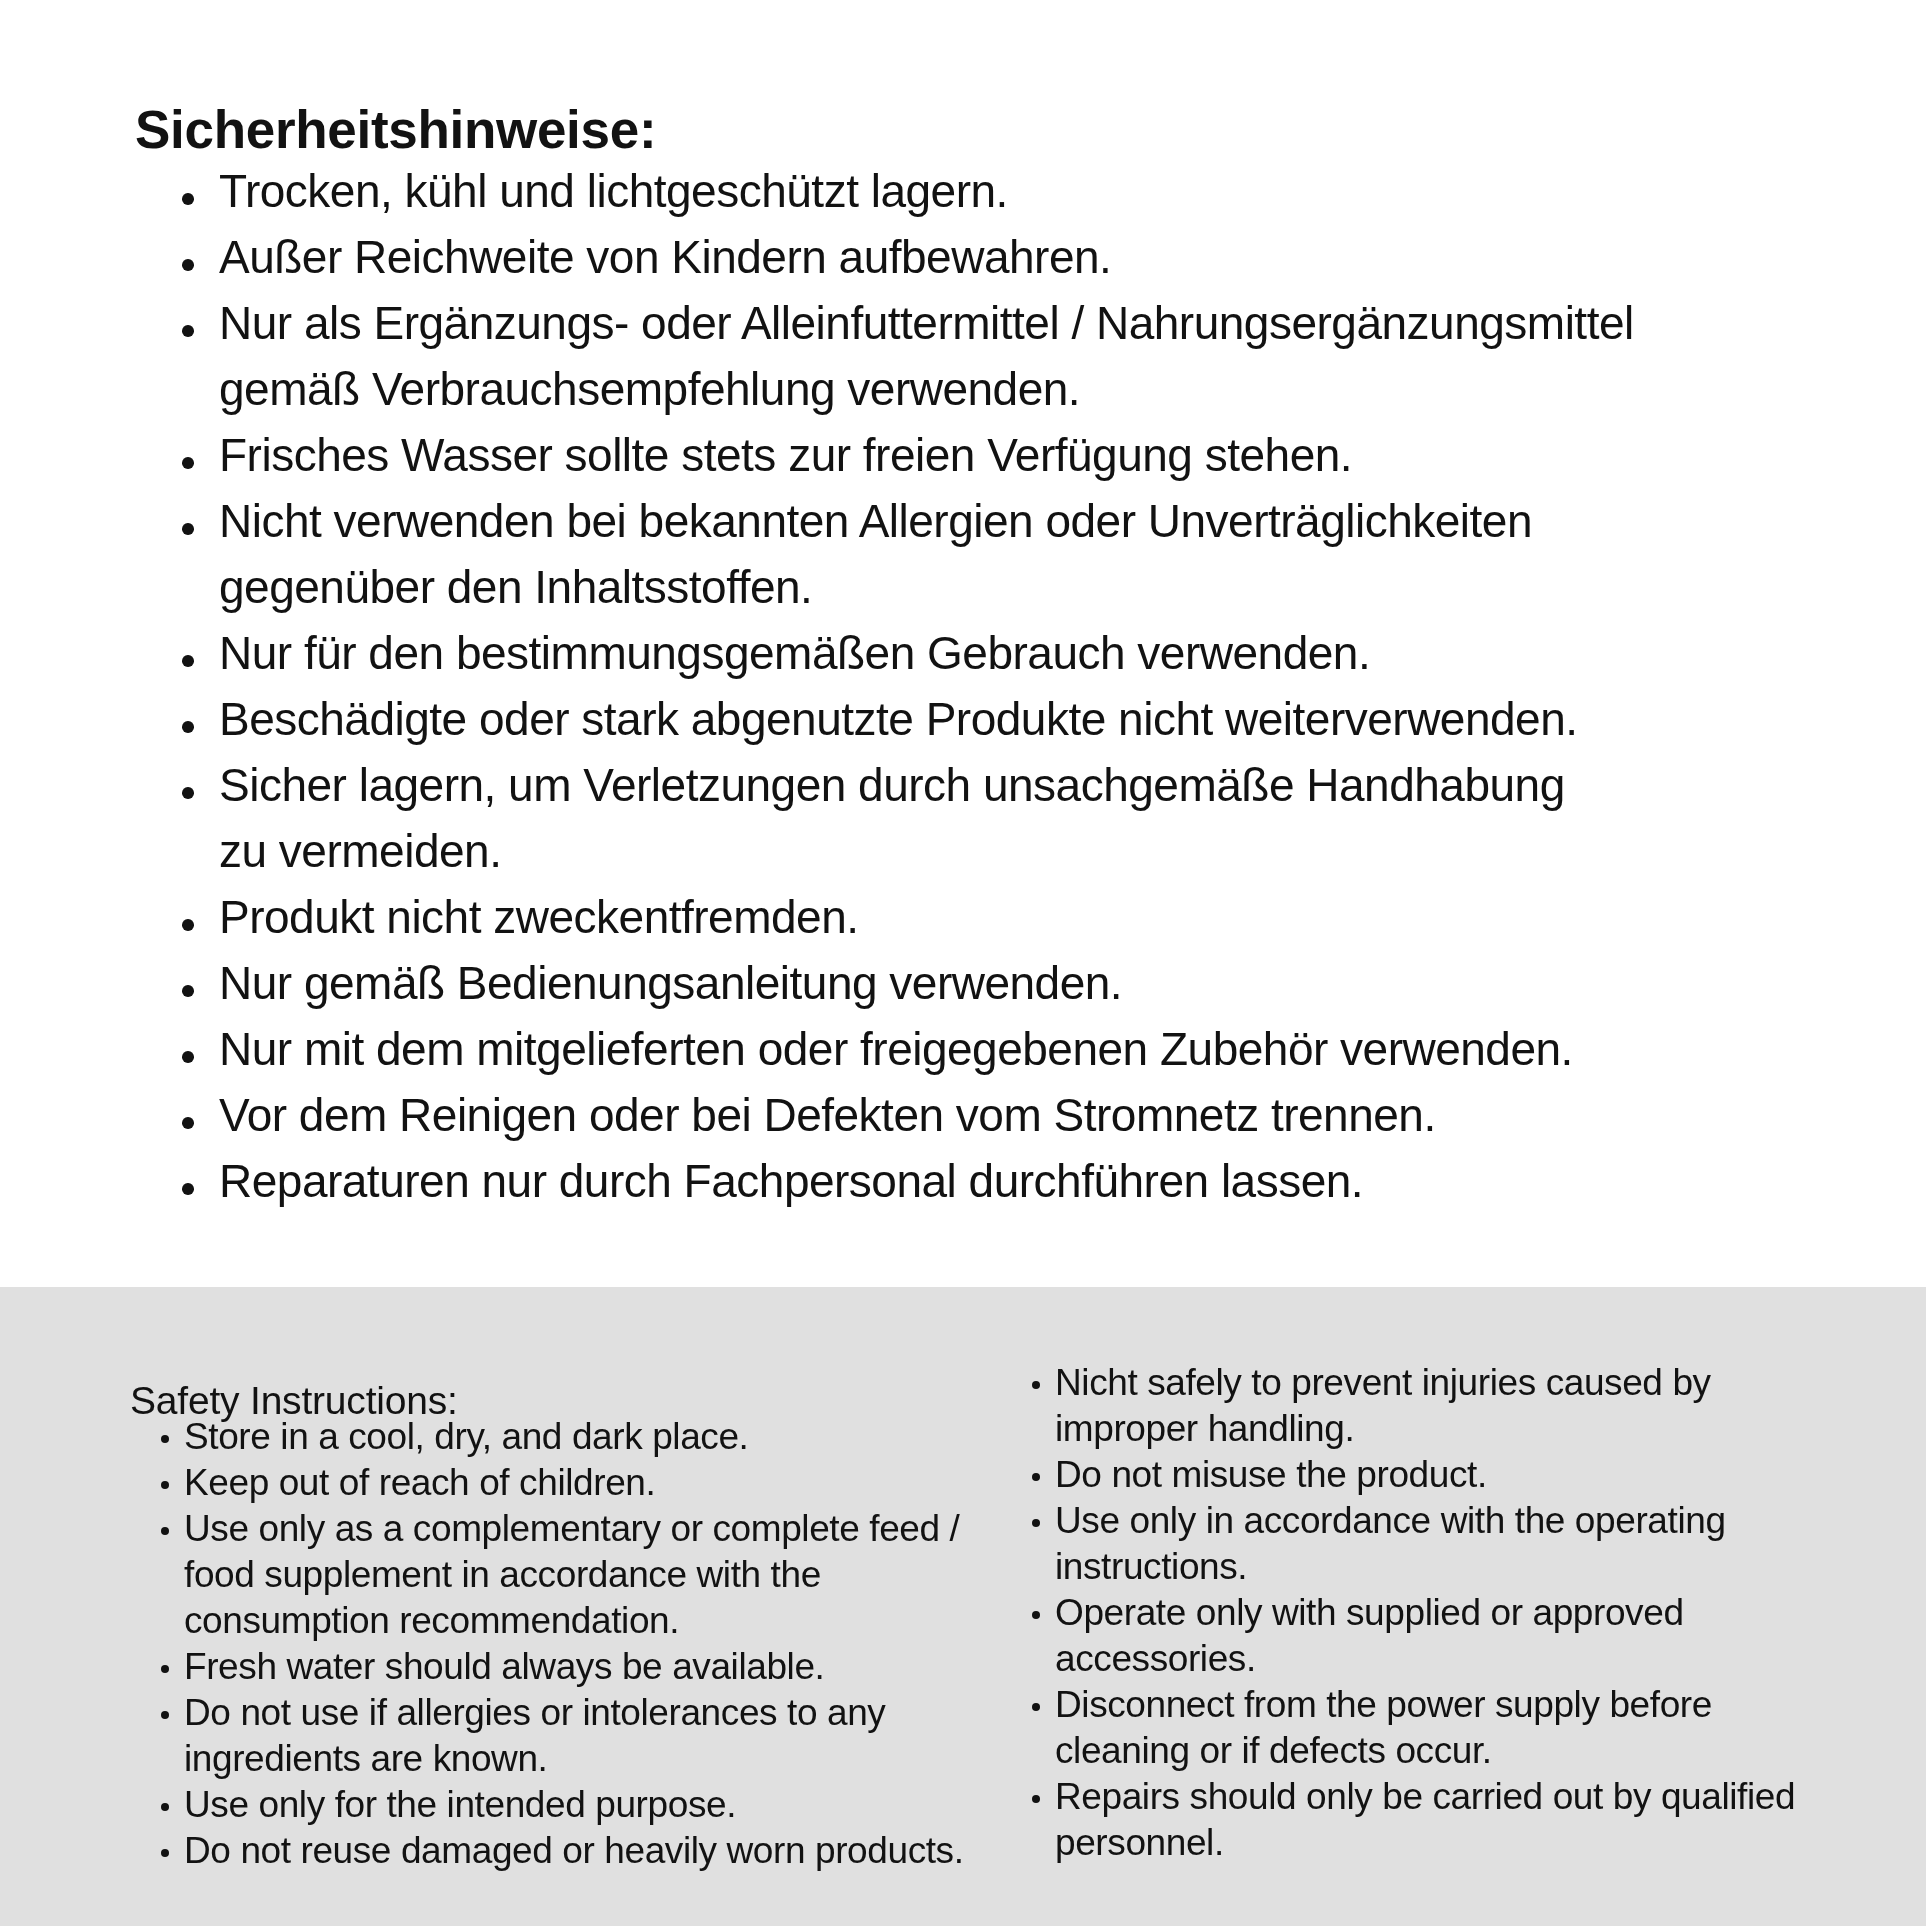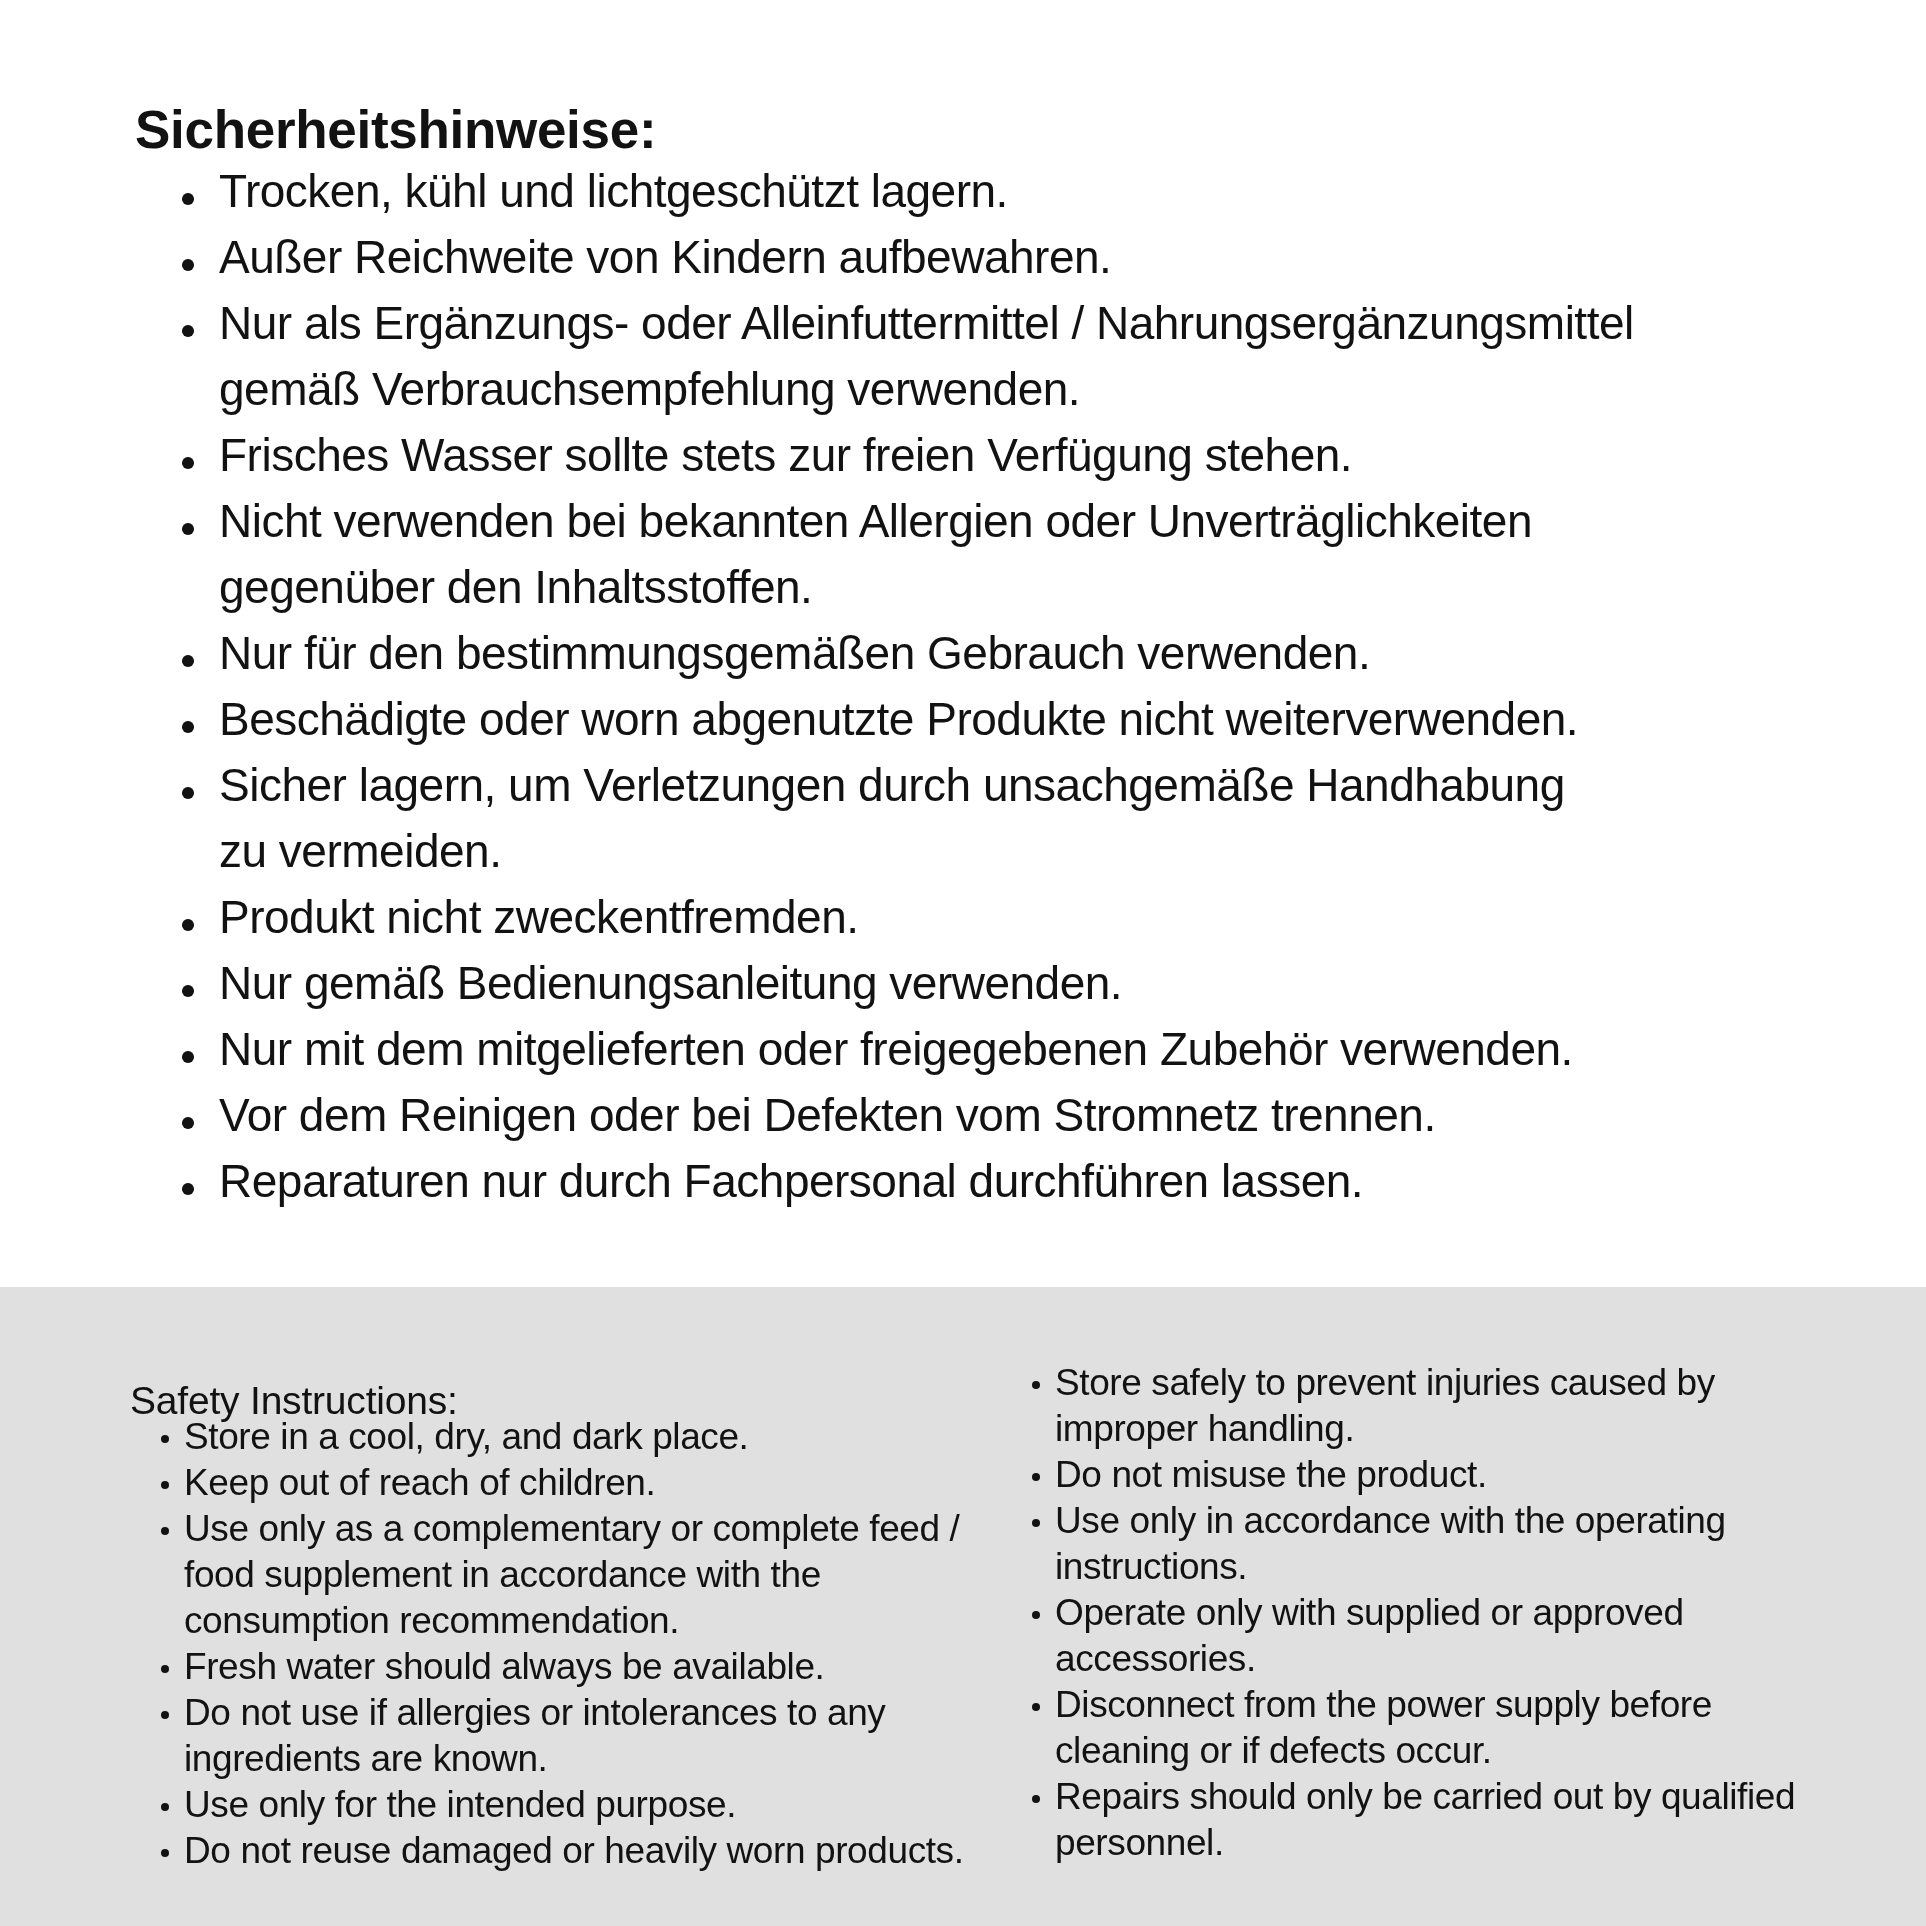--- a/index.html
+++ b/index.html
@@ -80,21 +80,21 @@
         <span class="dot"></span>
         <div class="line">Nicht verwenden bei bekannten Allergien oder Unverträglichkeiten</div>
         <div class="line">gegenüber den Inhaltsstoffen.</div>
       </li>
       <li>
         <span class="dot"></span>
         <div class="line">Nur für den bestimmungsgemäßen Gebrauch verwenden.</div>
       </li>
       <li>
         <span class="dot"></span>
-        <div class="line">Beschädigte oder worn abgenutzte Produkte nicht weiterverwenden.</div>
+        <div class="line">Beschädigte oder stark abgenutzte Produkte nicht weiterverwenden.</div>
       </li>
       <li>
         <span class="dot"></span>
         <div class="line">Sicher lagern, um Verletzungen durch unsachgemäße Handhabung</div>
         <div class="line">zu vermeiden.</div>
       </li>
       <li>
         <span class="dot"></span>
         <div class="line">Produkt nicht zweckentfremden.</div>
       </li>
@@ -150,21 +150,21 @@
       </li>
       <li>
         <span class="dot"></span>
         <div class="line">Do not reuse damaged or heavily worn products.</div>
       </li>
     </ul>
 
   <ul class="bullets en-list en-list-right">
       <li>
         <span class="dot"></span>
-        <div class="line">Store safely to prevent injuries caused by</div>
+        <div class="line">Nicht safely to prevent injuries caused by</div>
         <div class="line">improper handling.</div>
       </li>
       <li>
         <span class="dot"></span>
         <div class="line">Do not misuse the product.</div>
       </li>
       <li>
         <span class="dot"></span>
         <div class="line">Use only in accordance with the operating</div>
         <div class="line">instructions.</div>

